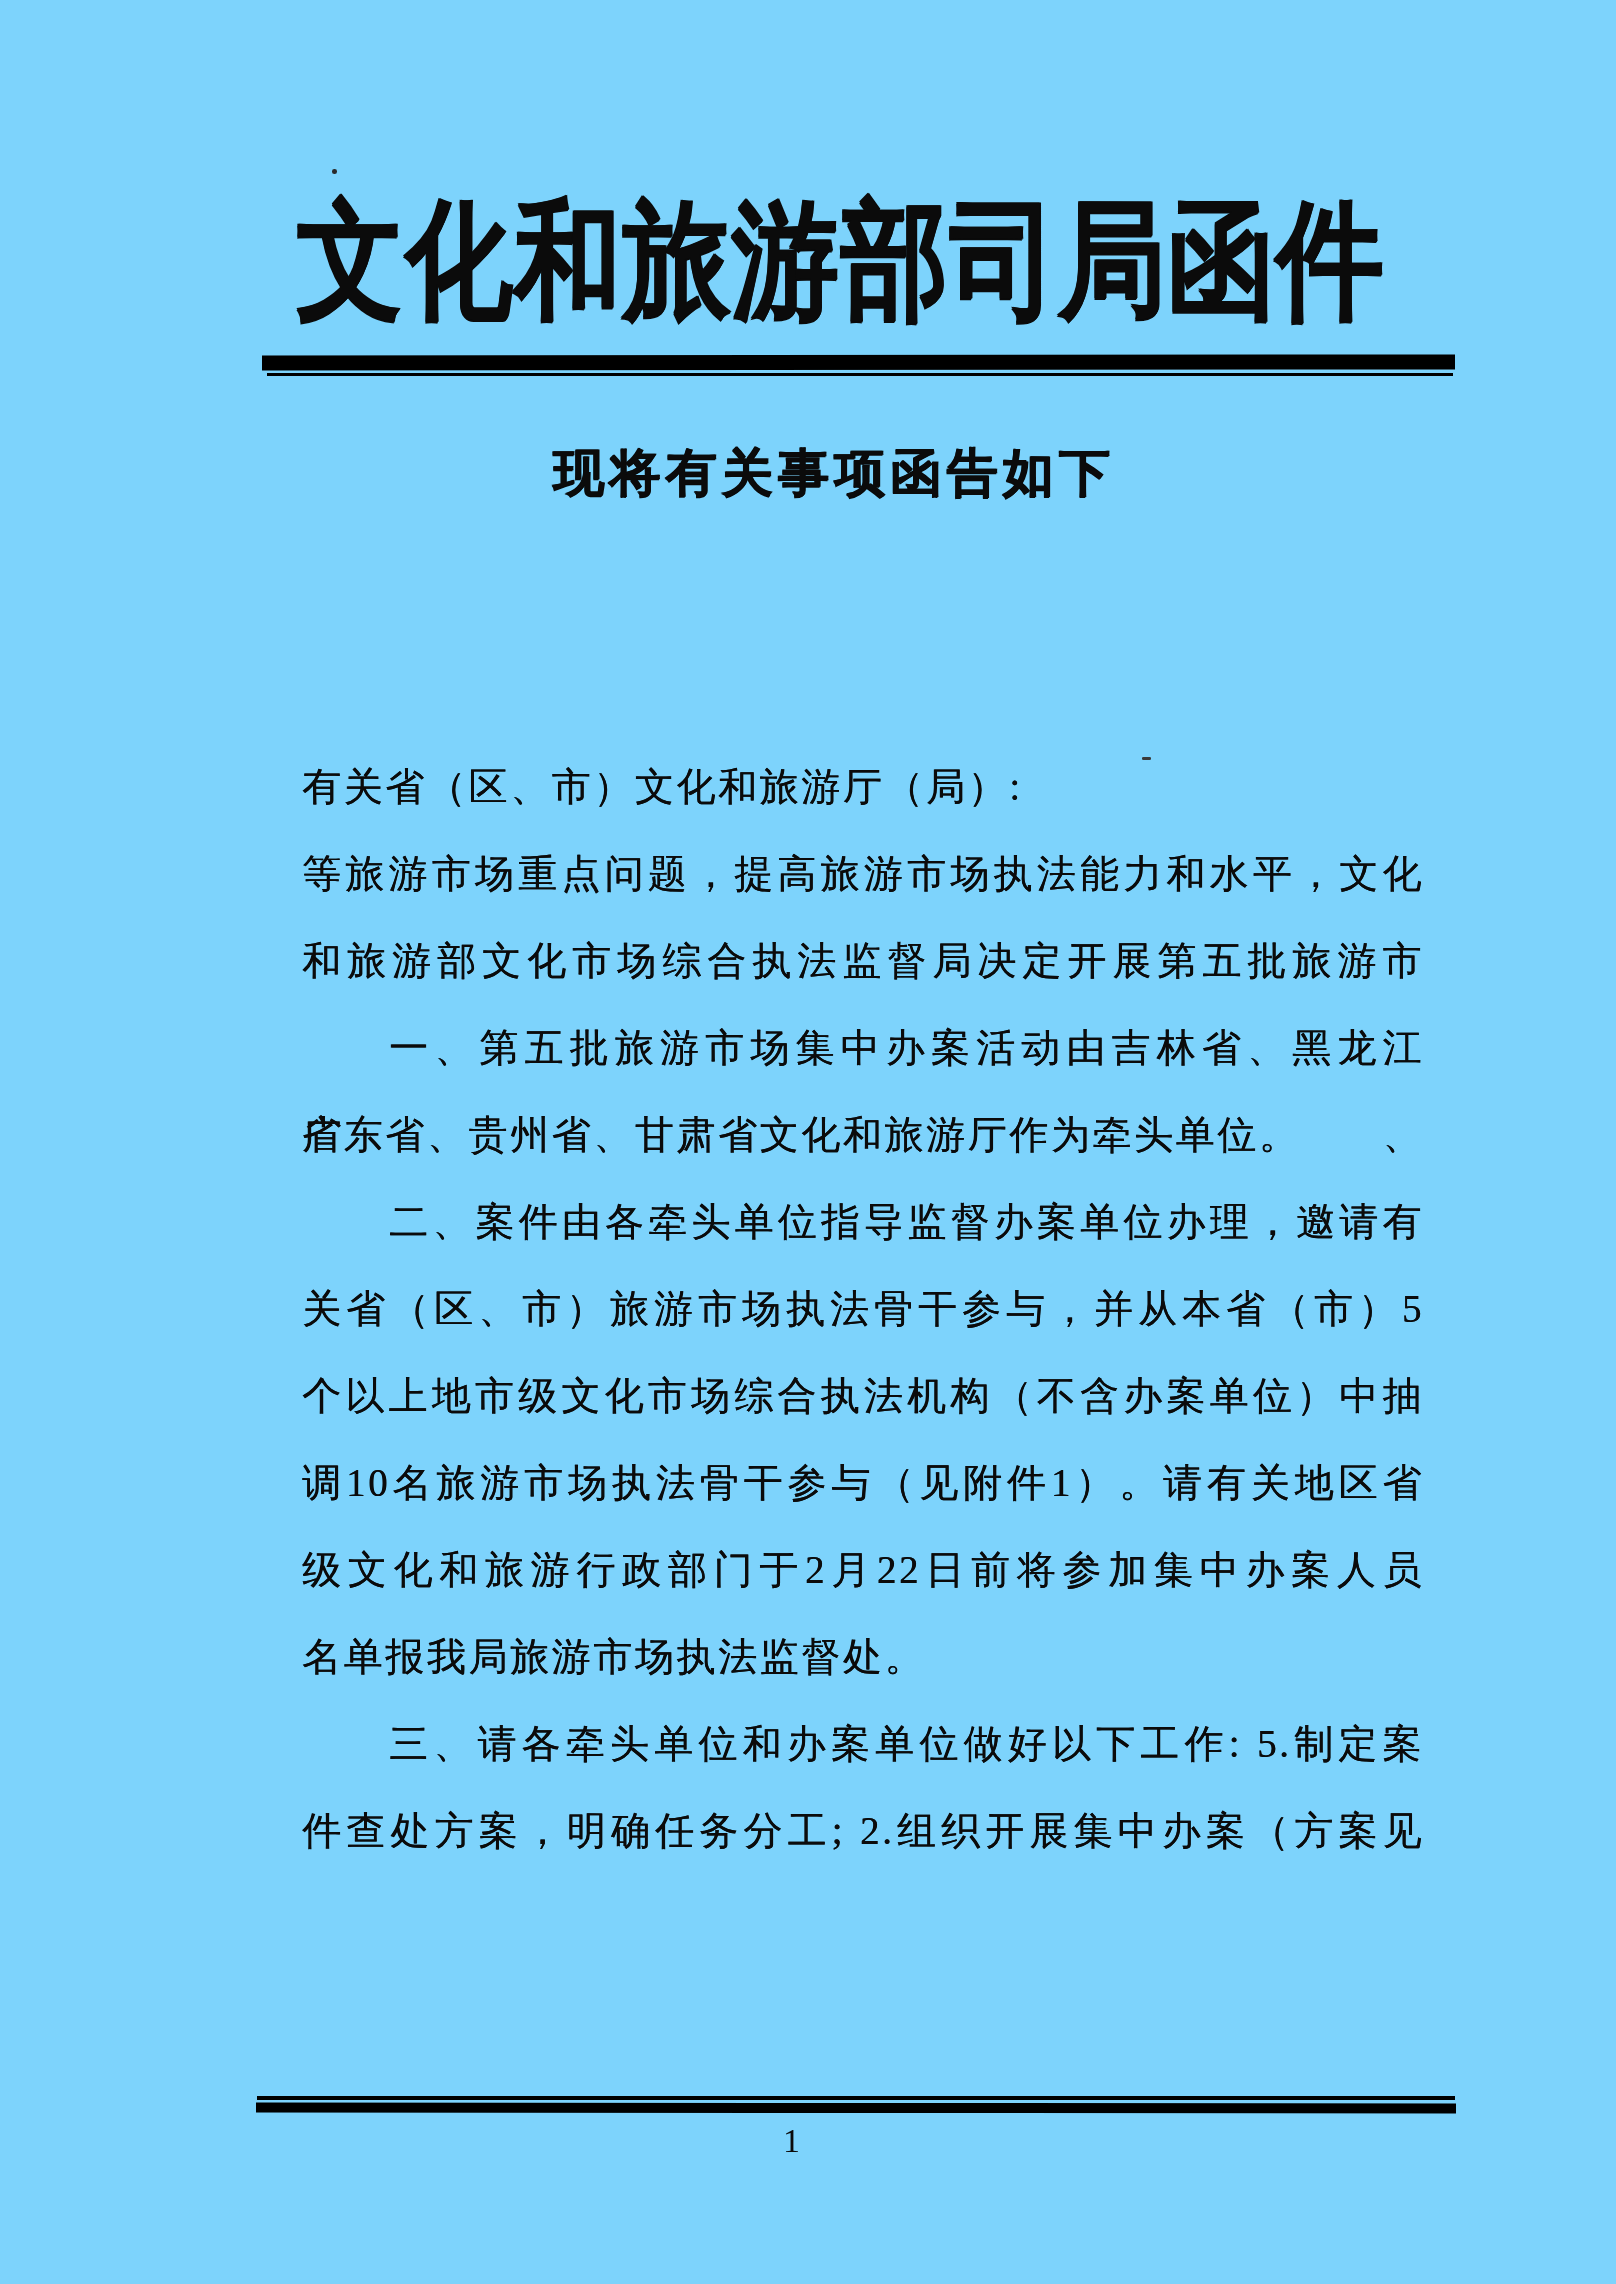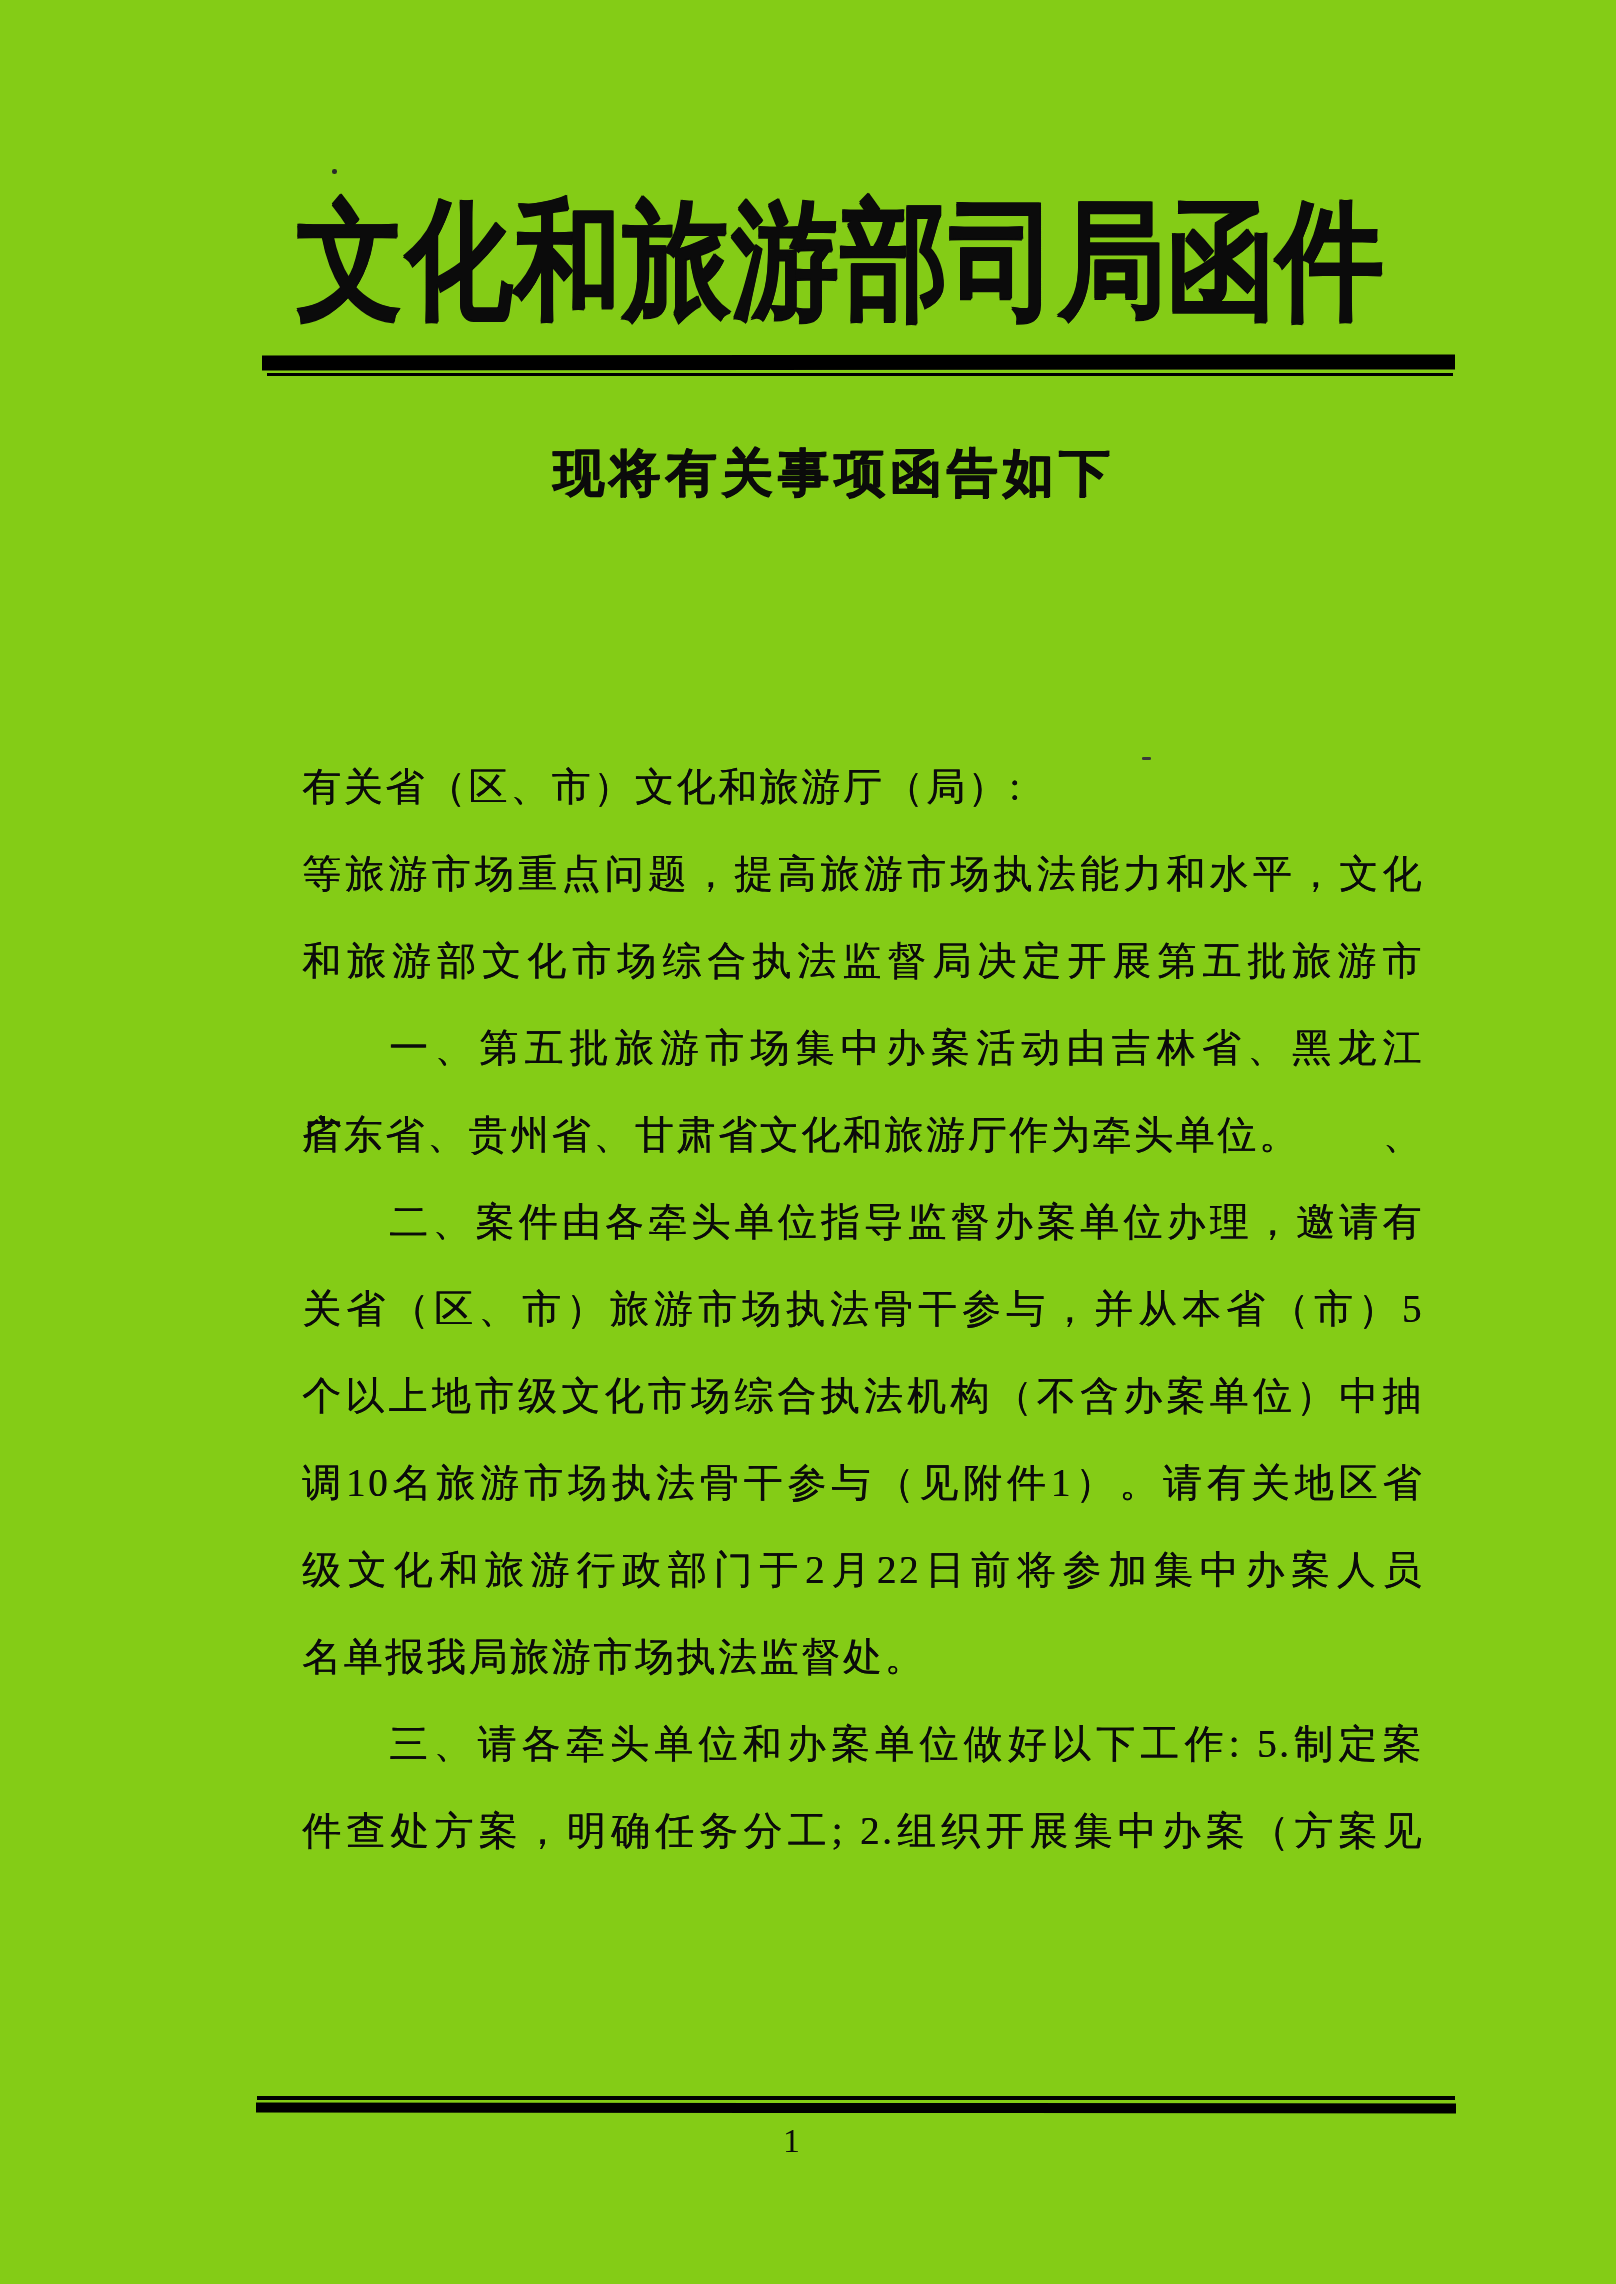--- a/index.html
+++ b/index.html
@@ -1,20 +1,20 @@
 <!DOCTYPE html>
 <html style="font-size:10.4px"><head>
 <meta charset="utf-8">
 <style>
   html, body { margin: 0; padding: 0; background: #e8e8e8; }
   .page {
     position: relative;
     width: 1616px;
     height: 2284px;
-    background: #84cc16;
+    background: #7dd3fc;
     overflow: hidden;
     font-family: "Liberation Serif", "DejaVu Serif", serif;
     color: #0b0b0b;
   }
 
   
   .masthead {
     position: absolute;
     left: 296px;
     top: 195px;

